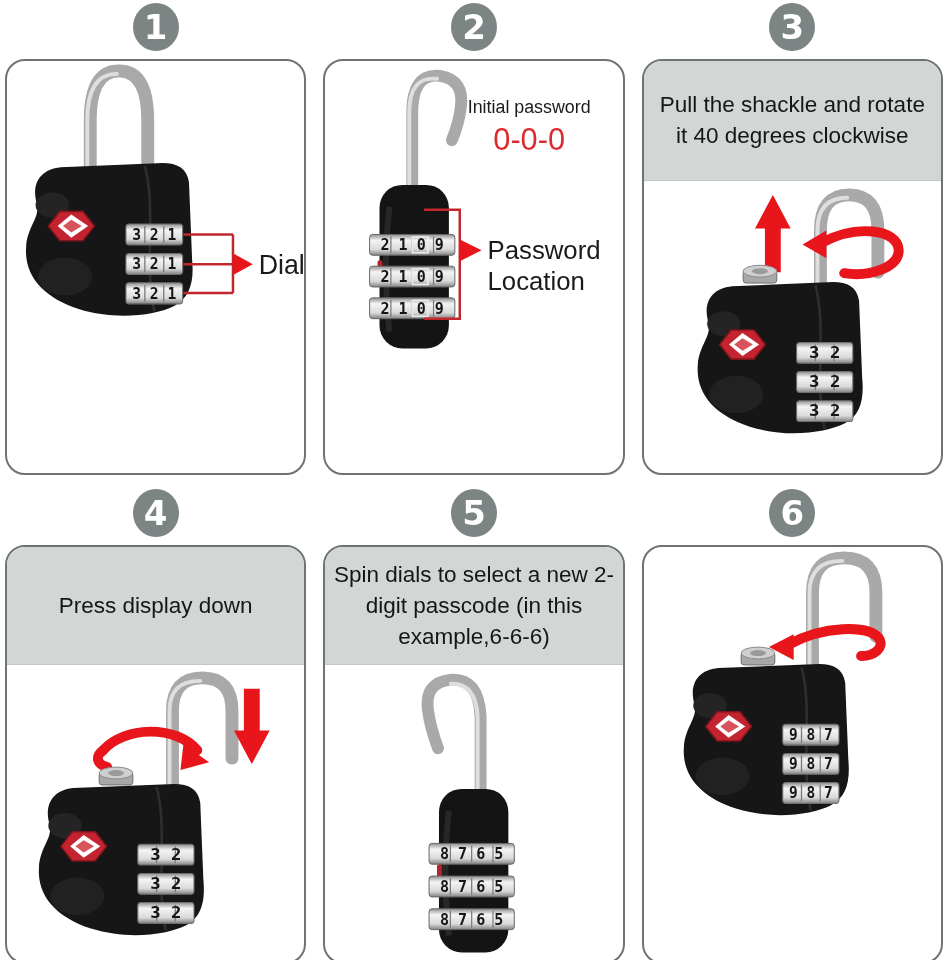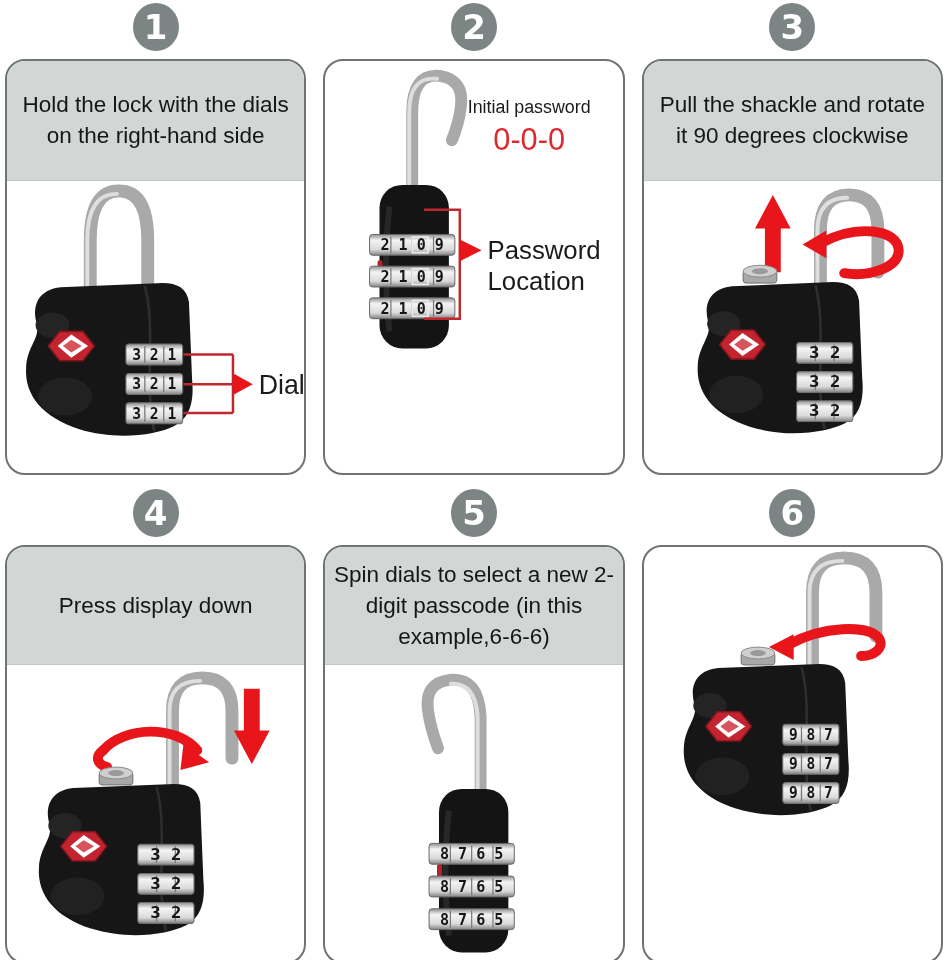--- a/index.html
+++ b/index.html
@@ -107,21 +107,20 @@
       <rect x="-2" y="76" width="5" height="15" rx="2" fill="#b3242a"></rect>
     </g>
   </defs>
 </svg>
 
 <div class="grid">
 
   <div class="step row1">
     <div class="badge">1</div>
     <div class="panel">
-      <div class="panel-header">Hold the lock with the dials on the right-hand side</div>
       <div class="panel-body">
         <svg viewBox="0 0 300 295" preserveAspectRatio="xMidYMin meet">
           <g>
             <path class="shackleMain" d="M84,140 V60 Q84,10 113,10 Q142,10 142,60 V108"></path>
             <path class="shackleHi" d="M81,137 V60 Q81,13 111,13"></path>
           </g>
           <use href="#knob" x="66" y="126"></use>
           <g transform="translate(14,103) scale(1.06)">
             <use href="#bodyFront"></use>
             <use href="#tsa" x="26" y="46"></use>
@@ -174,21 +173,21 @@
             <text class="calloutLabel" font-size="26" x="164" y="231">Location</text>
           </g>
         </svg>
       </div>
     </div>
   </div>
 
   <div class="step row1">
     <div class="badge">3</div>
     <div class="panel">
-      <div class="panel-header">Pull the shackle and rotate it 90 degrees clockwise</div>
+      <div class="panel-header">Pull the shackle and rotate it 40 degrees clockwise</div>
       <div class="panel-body">
         <svg viewBox="0 0 300 295" preserveAspectRatio="xMidYMin meet">
           <polygon class="blockArrow" points="130,14 148,48 138,48 138,92 122,92 122,48 112,48"></polygon>
           <g>
             <path class="shackleMain" d="M178,108 V50 Q178,14 207,14 Q236,14 236,50 V92"></path>
             <path class="shackleHi" d="M175,106 V50 Q175,17 205,17"></path>
           </g>
           <g>
             <path class="rotArrow" d="M180,62 C214,44 256,48 257,70 C257,88 226,97 202,93"></path>
             <polygon class="arrowHead" points="160,64 184,50 184,78"></polygon>

